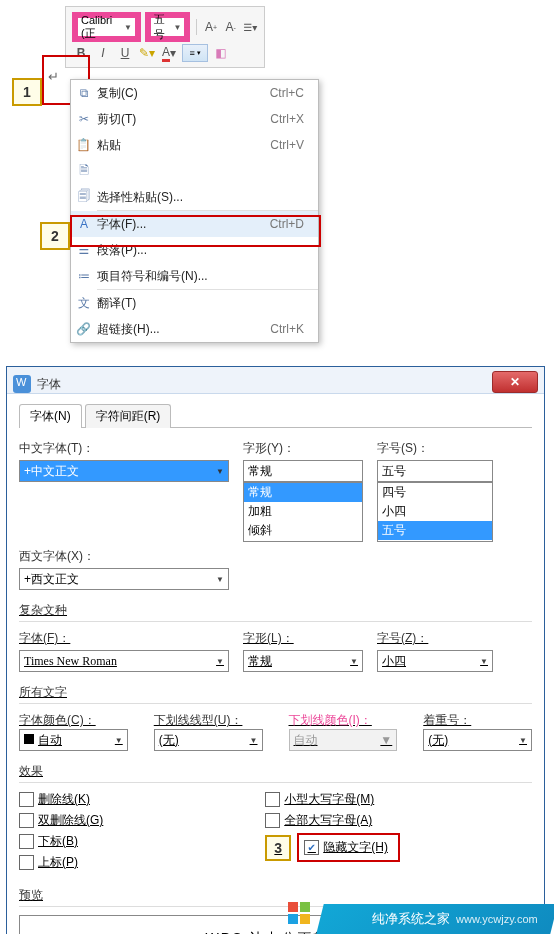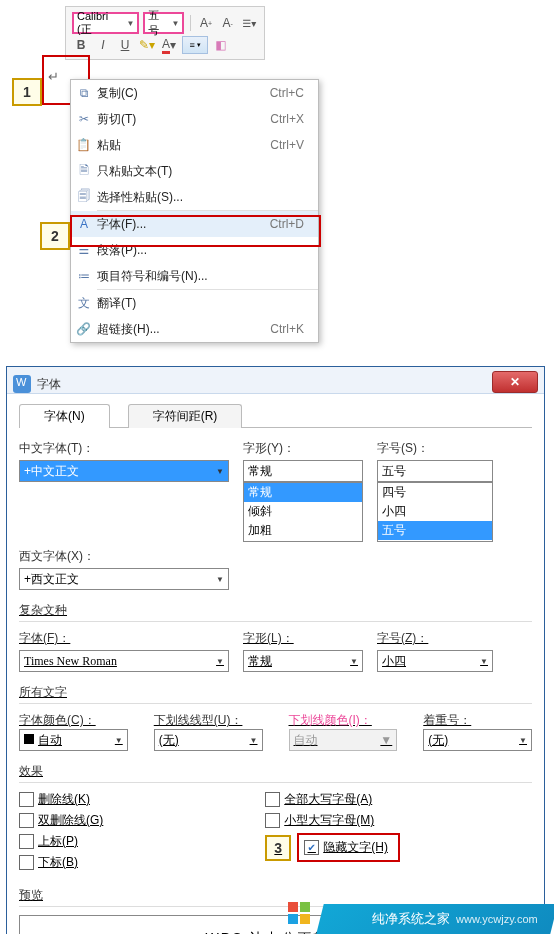--- a/index.html
+++ b/index.html
@@ -1,18 +1,18 @@
 <!DOCTYPE html>
 <html><head>
 <meta charset="utf-8">
 <style>
 body { margin:0; font-family: "Microsoft YaHei", SimSun, Arial, sans-serif; font-size:12px; background:#fff; width:554px; }
 .toolbar-area { border:1px solid #ccc; width:190px; margin-left:65px; margin-top:6px; padding:4px; background:#f6f6f6; }
 .tb-row { display:flex; align-items:center; gap:4px; padding:1px 2px; }
-.tb-font-box { border:2px solid #ec4899; background:#fff; padding:0 3px; display:flex; align-items:center; font-size:11px; height:18px; }
+.tb-font-box { border:6px solid #ec4899; background:#fff; padding:0 3px; display:flex; align-items:center; font-size:11px; height:18px; }
 .tb-font-box .dd { font-size:8px; color:#555; margin-left:2px; }
 .tb-sep { width:1px; height:16px; background:#ccc; margin:0 2px; }
 .tb-ico { width:18px; height:18px; display:flex; align-items:center; justify-content:center; color:#555; font-size:12px; }
 .tb-row2 .b { font-weight:bold; } .tb-row2 .i { font-style:italic; } .tb-row2 .u { text-decoration:underline; }
 .alignbtn { width:24px; height:16px; border:1px solid #a6c0e0; background:linear-gradient(#e8f0fa,#d0e4f5); display:flex; align-items:center; justify-content:center; }
 .num-badge { position:absolute; width:26px; height:24px; border:2px solid #c99a00; background:#fffde8; display:flex; align-items:center; justify-content:center; font-weight:bold; font-size:14px; color:#333; }
 .badge1 { left:12px; top:78px; }
 .small-sel { position:absolute; left:42px; top:55px; width:44px; height:46px; border:2px solid #c00; }
 .cursor-ind { position:absolute; left:48px; top:69px; font-size:13px; color:#666; }
 
@@ -28,21 +28,21 @@
 
 
 .dlg-wrap { position:absolute; left:6px; top:366px; width:537px; border:1px solid #2b5f9b; background:#fff; }
 .dlg-title { height:26px; background:#eef3fa; display:flex; align-items:flex-end; padding:0 0 0 6px; border-bottom:1px solid #c9d9ec; }
 .dlg-title .ico { width:18px; height:18px; background:#4a90d9; border-radius:3px; margin-right:6px; position:relative; }
 .dlg-title .ico::after { content:"W"; color:#fff; font-size:11px; position:absolute; left:3px; top:1px; }
 .dlg-title .ttl { flex:1; font-size:12px; color:#333; }
 .dlg-close { width:44px; height:20px; background:linear-gradient(#e46a6a,#c03030); border:1px solid #9b2b2b; border-radius:3px; margin-right:6px; display:flex; align-items:center; justify-content:center; color:#fff; font-weight:bold; }
 .dlg-body { padding:10px 12px 12px; }
 .tabs { display:flex; }
-.tab { border:1px solid #bbb; border-bottom:none; padding:3px 24px; background:#f4f4f4; border-radius:3px 3px 0 0; margin-right:18px; }
+.tab { border:1px solid #bbb; border-bottom:none; padding:3px 10px; background:#f4f4f4; border-radius:3px 3px 0 0; margin-right:3px; }
 .tab.active { background:#fff; }
 .tab-line { border-top:1px solid #bbb; margin-top:-1px; margin-bottom:12px; }
 .fld-row { display:flex; gap:14px; }
 .fld-col { display:flex; flex-direction:column; flex:1; }
 .fld-col.sm { flex:0 0 116px; }
 .fld-col.mid { flex:0 0 120px; }
 .lbl { font-size:12px; margin-bottom:3px; color:#333; }
 .combo { border:1px solid #888; background:#fff; height:20px; display:flex; align-items:center; padding:0 4px; justify-content:space-between; }
 .combo .dd { font-size:8px; color:#444; }
 .combo.sel { background:#3399ff; color:#fff; }
@@ -120,21 +120,20 @@
     <span class="ctx-label">剪切(T)</span>
     <span class="ctx-sc">Ctrl+X</span>
   </div>
   <div class="ctx-item">
     <span class="ctx-icon">📋</span>
     <span class="ctx-label">粘贴</span>
     <span class="ctx-sc">Ctrl+V</span>
   </div>
   <div class="ctx-item">
     <span class="ctx-icon">🗎</span>
-    <span class="ctx-label">只粘贴文本(T)</span>
     <span class="ctx-sc"></span>
   </div>
   <div class="ctx-item">
     <span class="ctx-icon">🗐</span>
     <span class="ctx-label">选择性粘贴(S)...</span>
     <span class="ctx-sc"></span>
   </div>
   <div class="ctx-sep"></div>
   <div class="ctx-item hl">
     <span class="ctx-icon" style="color:#3a72c4">A</span>
@@ -188,22 +187,22 @@
             <span class="dd" style="color:#333">▼</span>
           </div>
       </div>
       <div class="fld-col mid">
         <span class="lbl">字形(Y)：</span>
         <div class="combo">
             <span>常规</span>
           </div>
         <div class="list-col">
           <div class="li sel">常规</div>
+          <div class="li">加粗</div>
           <div class="li">倾斜</div>
-          <div class="li">加粗</div>
         </div>
       </div>
       <div class="fld-col sm">
         <span class="lbl">字号(S)：</span>
         <div class="combo">
             <span>五号</span>
           </div>
         <div class="list-col">
           <div class="li">四号</div>
           <div class="li">小四</div>
@@ -285,35 +284,35 @@
           <div class="chk-col" style="width:100%">
               <span class="chk-box"></span>
               <span>删除线(K)</span>
             </div>
           <div class="chk-col" style="width:100%">
               <span class="chk-box"></span>
               <span>双删除线(G)</span>
             </div>
           <div class="chk-col" style="width:100%">
               <span class="chk-box"></span>
+              <span>下标(B)</span>
+            </div>
+          <div class="chk-col" style="width:100%">
+              <span class="chk-box"></span>
               <span>上标(P)</span>
             </div>
-          <div class="chk-col" style="width:100%">
-              <span class="chk-box"></span>
-              <span>下标(B)</span>
-            </div>
         </div>
         <div style="width:52%">
           <div class="chk-col" style="width:100%">
               <span class="chk-box"></span>
+              <span>小型大写字母(M)</span>
+            </div>
+          <div class="chk-col" style="width:100%">
+              <span class="chk-box"></span>
               <span>全部大写字母(A)</span>
-            </div>
-          <div class="chk-col" style="width:100%">
-              <span class="chk-box"></span>
-              <span>小型大写字母(M)</span>
             </div>
           <div style="display:flex;align-items:center;gap:6px">
             <span class="num-badge badge3" style="position:static">3</span>
             <span class="hl3">
               <span class="chk-box on"></span>
               <span style="margin-left:4px">隐藏文字(H)</span>
             </span>
           </div>
         </div>
       </div>

